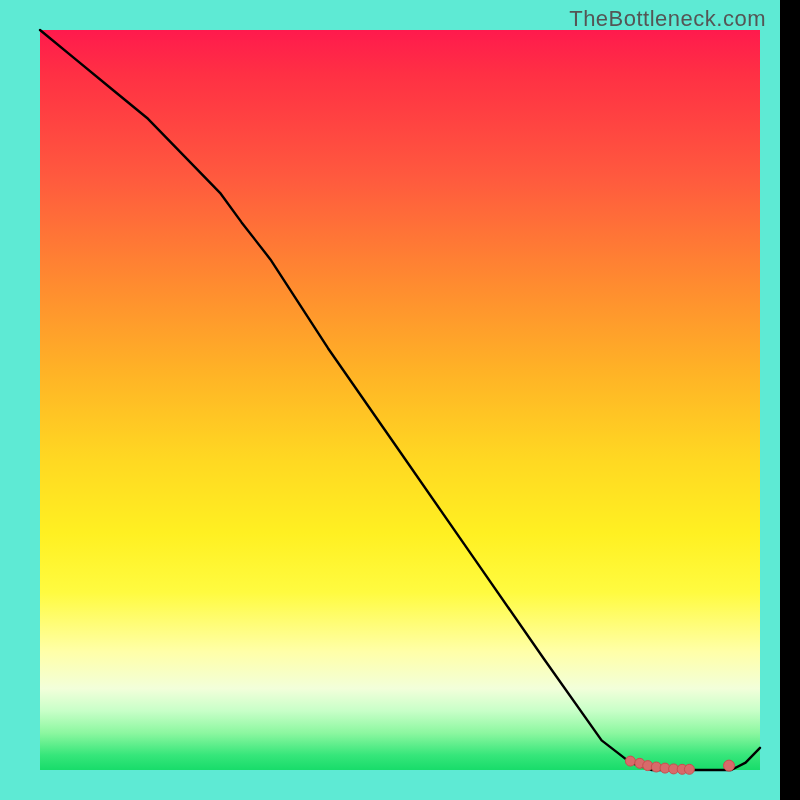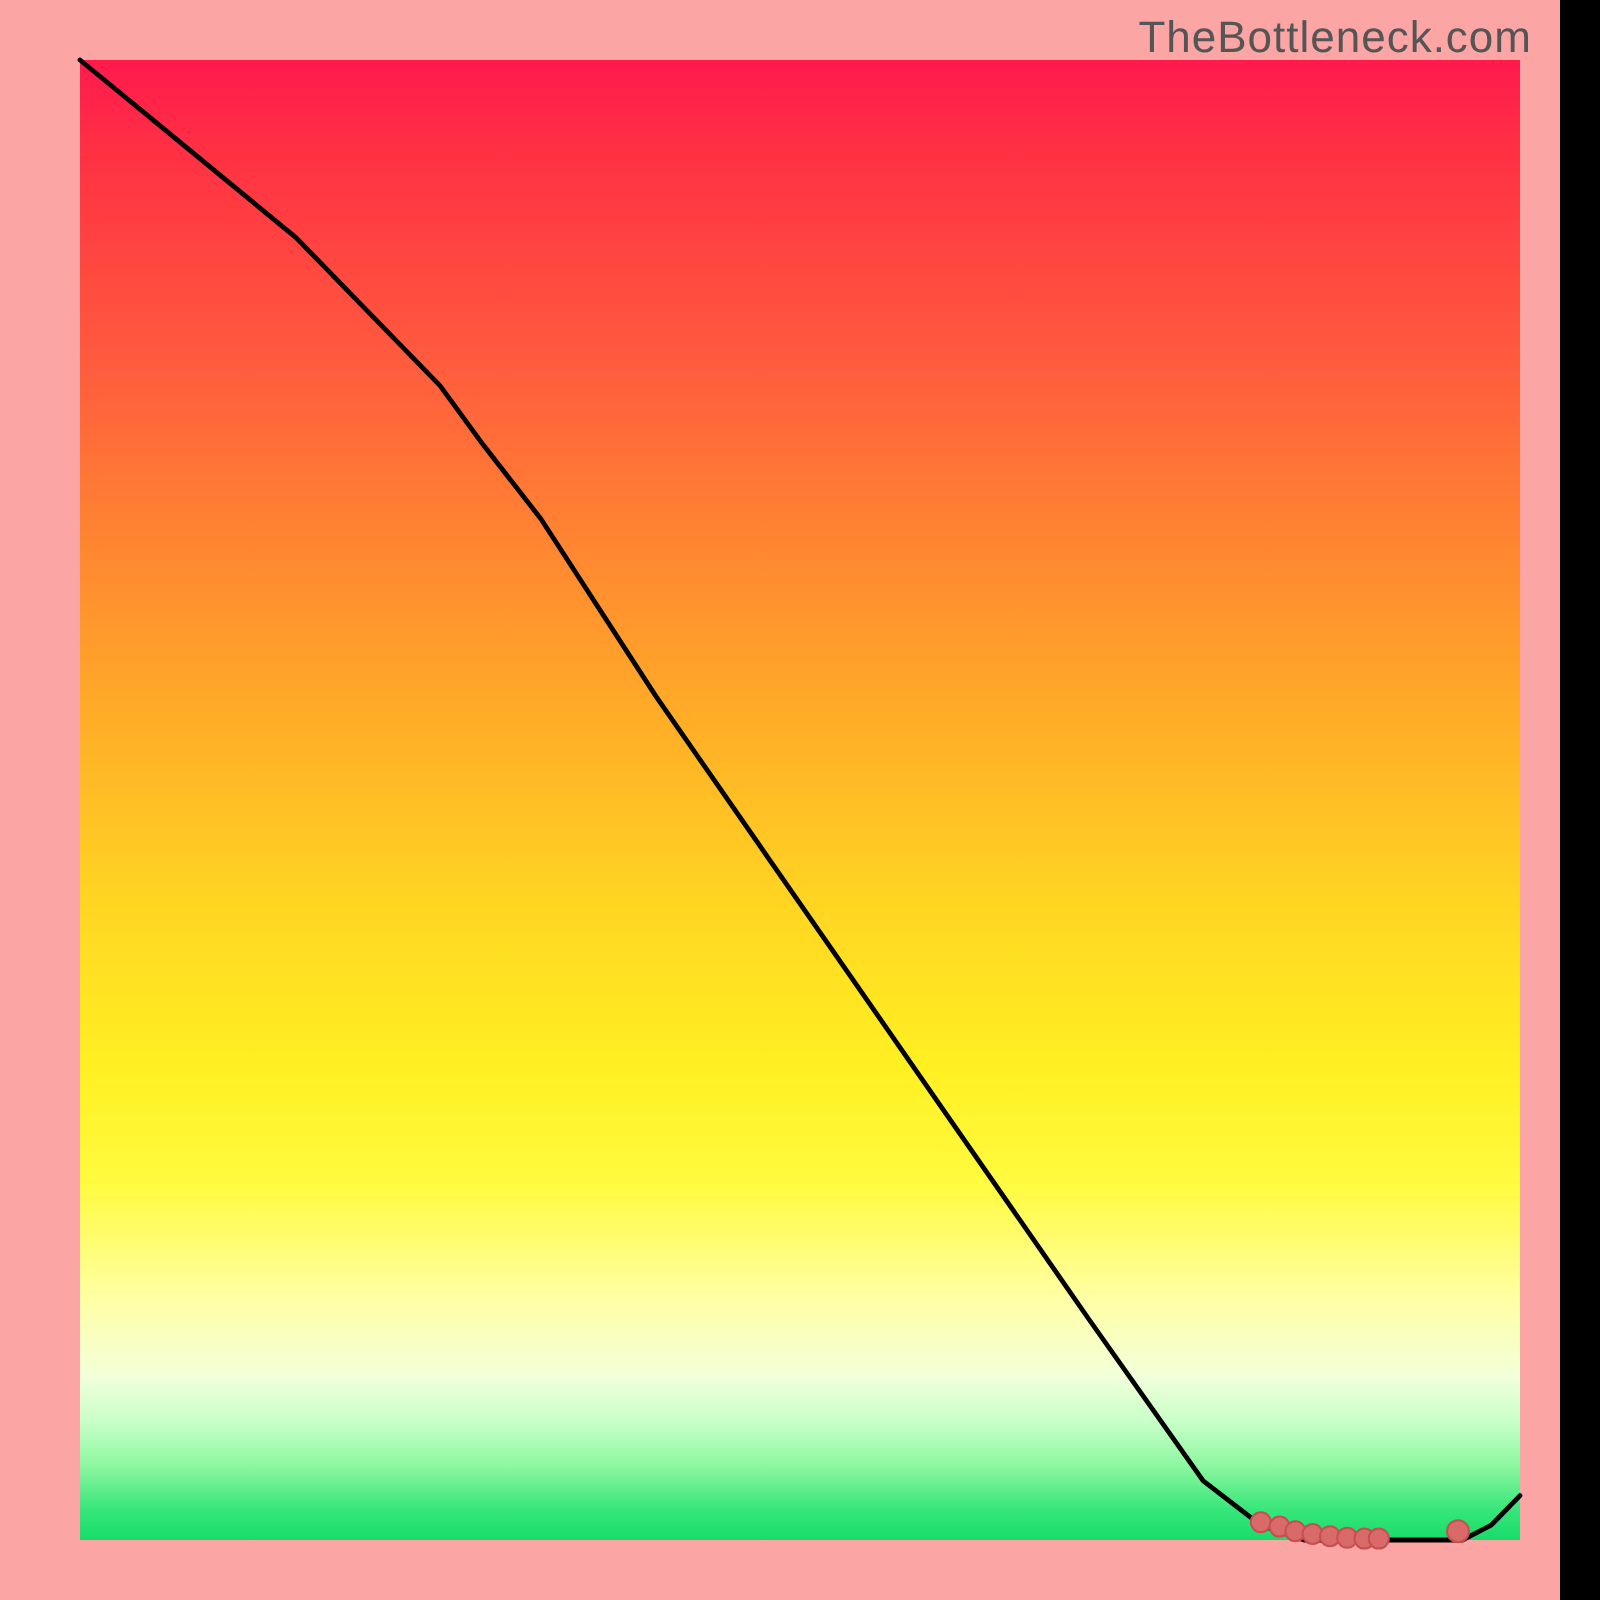--- a/index.html
+++ b/index.html
@@ -8,21 +8,21 @@
     width: 800px;
     height: 800px;
     background: #000;
     overflow: hidden;
     font-family: Arial, Helvetica, sans-serif;
   }
   .frame {
     position: relative;
     width: 780px;
     height: 800px;
-    background: #fca5a5;
+    background: #5eead4;
   }
   .watermark {
     position: absolute;
     top: 6px;
     right: 14px;
     color: #555;
     font-size: 22px;
     font-weight: 500;
     letter-spacing: 0.5px;
     z-index: 10;

